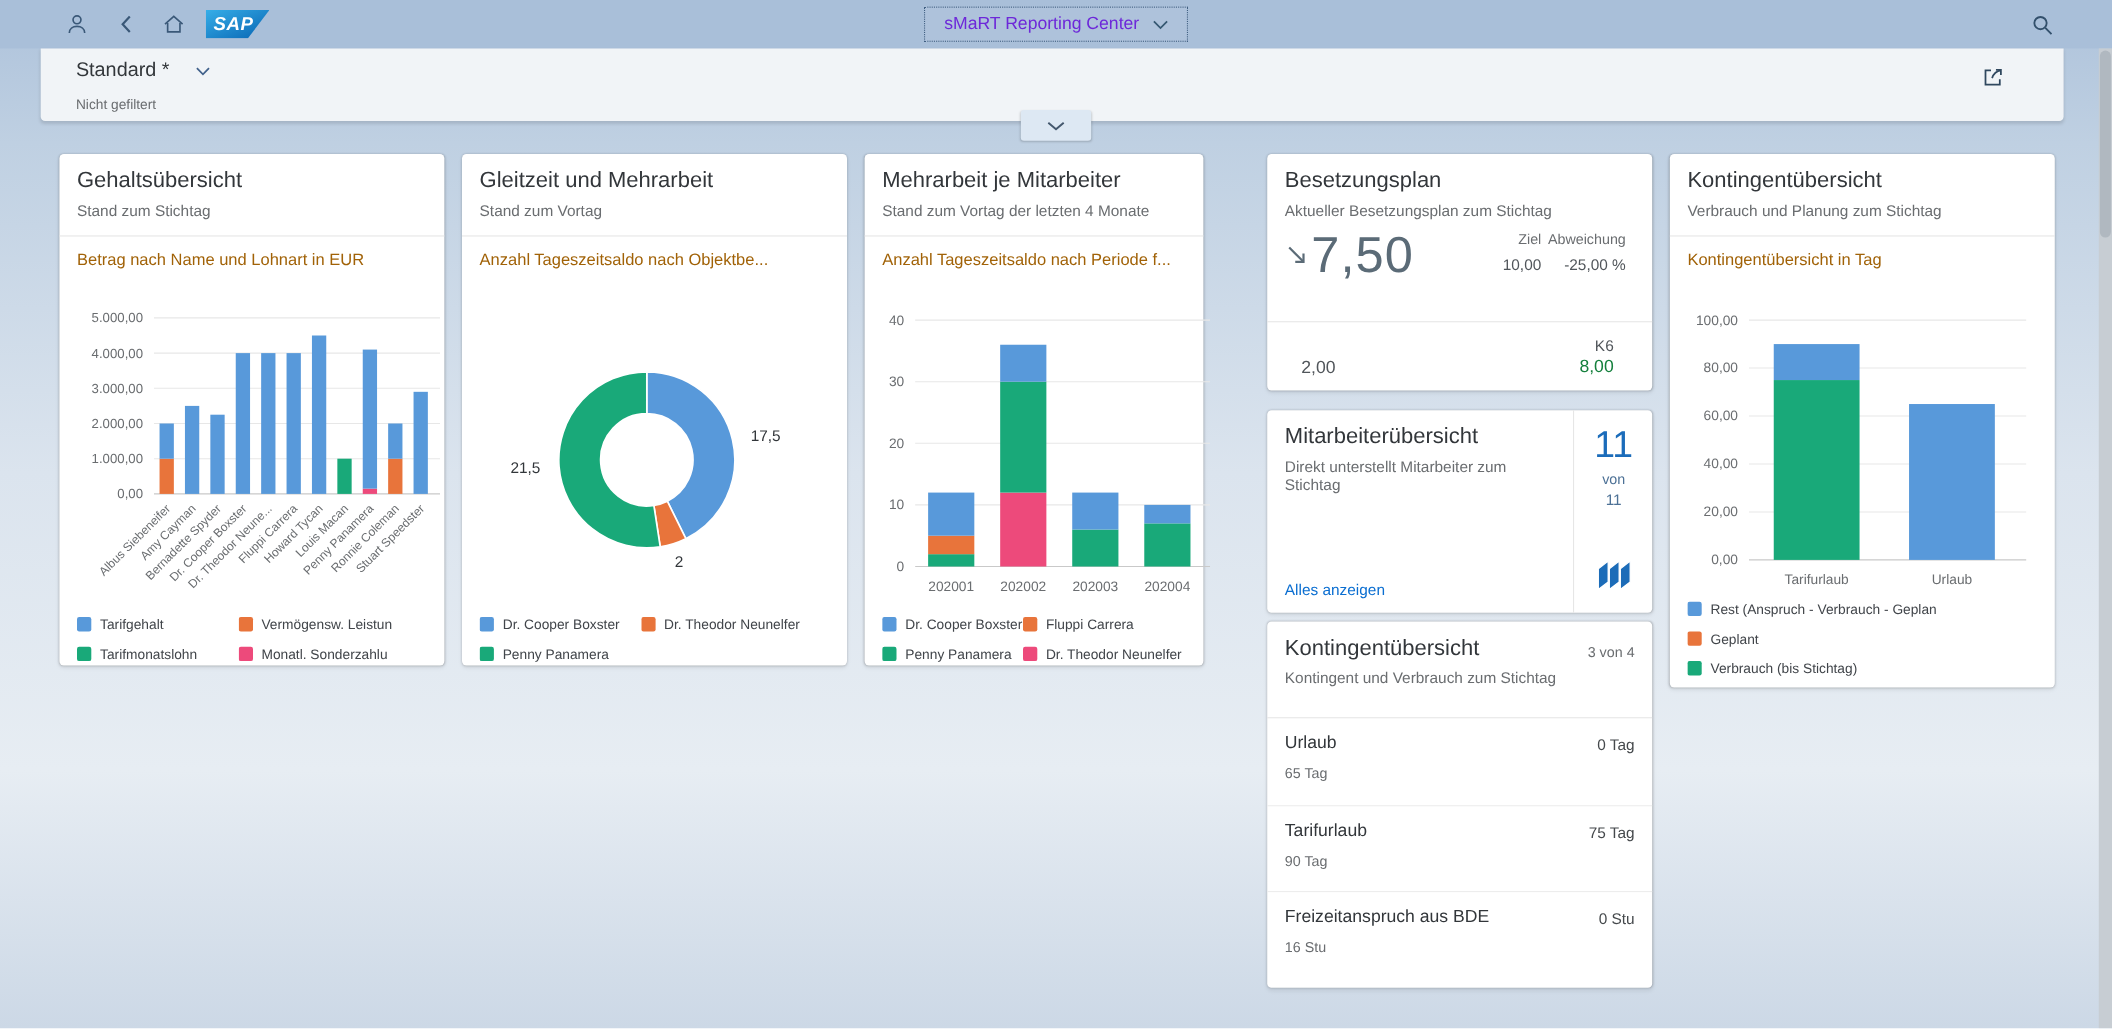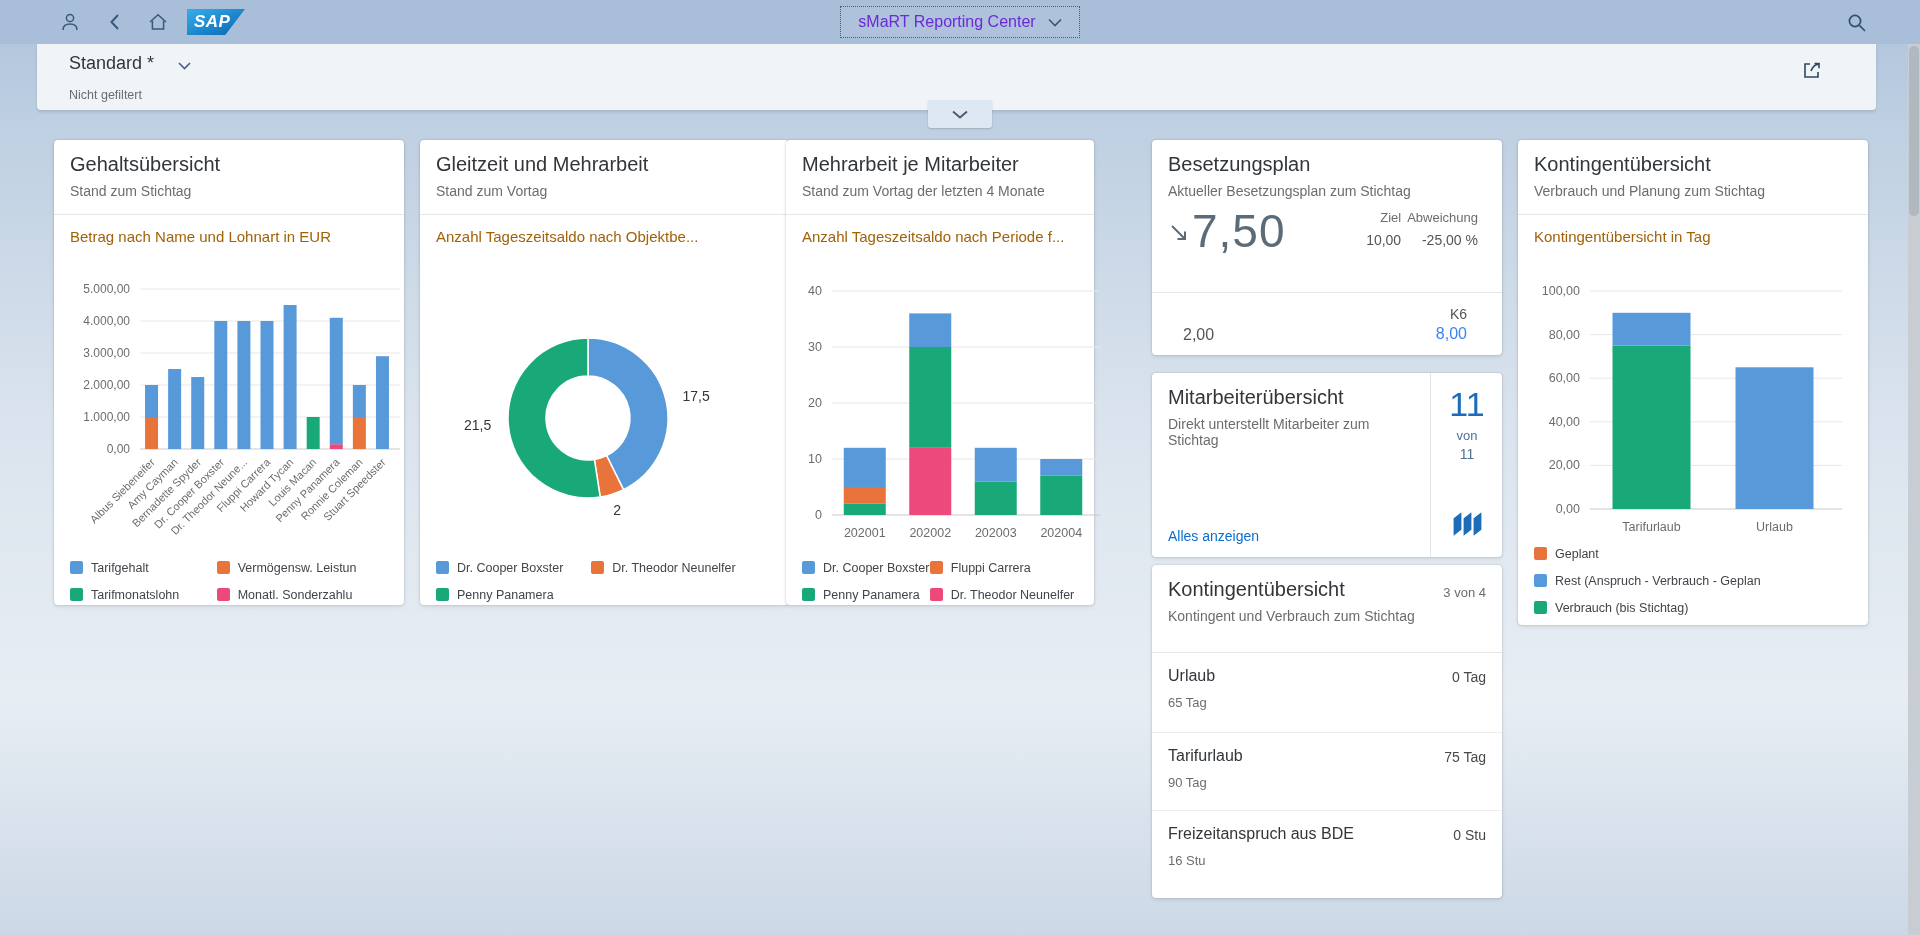--- a/index.html
+++ b/index.html
@@ -48,21 +48,21 @@
   .kpi-row{position:absolute;left:16px;right:24px;top:68px;display:flex;align-items:flex-end;}
   .kpi-arrow{margin:0 2px 6px 0;}
   .kpi-value{font-size:46px;line-height:46px;color:#5b6b77;font-weight:300;letter-spacing:1px;}
   .kpi-targets{margin-left:auto;display:flex;gap:6px;padding-bottom:6px;text-align:right;}
   .tgt-label{font-size:13px;color:#6a6d70;}
   .tgt-value{font-size:14px;color:#51565b;margin-top:7px;}
   .kpi-footer{position:absolute;left:0;right:0;top:152px;bottom:0;border-top:1px solid #e6e6e6;}
   .kpi-f-left{position:absolute;left:31px;top:33px;font-size:16px;color:#51565b;}
   .kpi-f-right{position:absolute;right:35px;top:13px;text-align:right;}
   .kpi-f-k6{font-size:14px;color:#51565b;}
-  .kpi-f-val{font-size:16px;color:#3b82f6;margin-top:3px;}
+  .kpi-f-val{font-size:16px;color:#15803d;margin-top:3px;}
   
   .num-sub{width:235px;}
   .show-all{position:absolute;left:16px;bottom:13px;font-size:14px;color:#0a6ed1;text-decoration:none;cursor:pointer;}
   .num-right{position:absolute;left:278px;top:0;bottom:0;width:72px;border-left:1px solid #e6e6e6;text-align:center;}
   .num-big{font-size:34px;color:#1b6cba;margin-top:12px;}
   .num-von{font-size:13px;color:#4d7196;margin-top:4px;}
   .num-total{font-size:14px;color:#4d7196;margin-top:3px;}
   .num-icon{position:absolute;right:16px;bottom:14px;}
   
   .counter{position:absolute;right:16px;top:20px;font-size:13px;color:#6a6d70;}
@@ -207,21 +207,21 @@
           <span class="leg-sw" style="background: rgb(25, 169, 121);"></span>
           <span>Tarifmonatslohn</span>
         </div>
         <div class="leg-item">
           <span class="leg-sw" style="background: rgb(237, 74, 123);"></span>
           <span>Monatl. Sonderzahlu</span>
         </div>
       </div>
   </div>
 
-  <div class="card" style="left:420px;top:140px;width:350px;height:465px;padding-left:19px;">
+  <div class="card" style="left:420px;top:140px;width:350px;height:465px;">
     <div class="card-hd">
       <div class="card-title">Gleitzeit und Mehrarbeit</div>
       <div class="card-sub">Stand zum Vortag</div>
     </div>
     <div class="chart-title">Anzahl Tageszeitsaldo nach Objektbe...</div>
     <svg class="chart-svg" width="350" height="290">
         <path d="M 168 78
        A 80 80 0 0 1 203.4975870293568 229.69324455688445
        L 186.63623319041233 195.63895339236433
        A 42 42 0 0 0 168 116 Z" fill="#5899DA" stroke="#fff" stroke-width="1.5"></path>
@@ -407,27 +407,27 @@
           <text x="256.5" y="271" text-anchor="middle" font-size="12.5" fill="#6a6d70">Urlaub</text>
         </g>
         <g>
           <rect x="94.5" y="85.5" width="78" height="163.5" fill="#19A979"></rect>
           <rect x="94.5" y="52.800000000000004" width="78" height="32.699999999999996" fill="#5899DA"></rect>
           <rect x="217.5" y="107.29999999999998" width="78" height="141.70000000000002" fill="#5899DA"></rect>
         </g>
       </svg>
     <div class="legend" style="top:400px;">
         <div class="leg-item">
+          <span class="leg-sw" style="background: rgb(88, 153, 218);"></span>
+          <span>Rest (Anspruch - Verbrauch - Geplan</span>
+        </div>
+        <div class="leg-item">
           <span class="leg-sw" style="background: rgb(232, 116, 59);"></span>
           <span>Geplant</span>
         </div>
         <div class="leg-item">
-          <span class="leg-sw" style="background: rgb(88, 153, 218);"></span>
-          <span>Rest (Anspruch - Verbrauch - Geplan</span>
-        </div>
-        <div class="leg-item">
           <span class="leg-sw" style="background: rgb(25, 169, 121);"></span>
           <span>Verbrauch (bis Stichtag)</span>
         </div>
       </div>
   </div>
 
 </div>
 
 </body></html>

